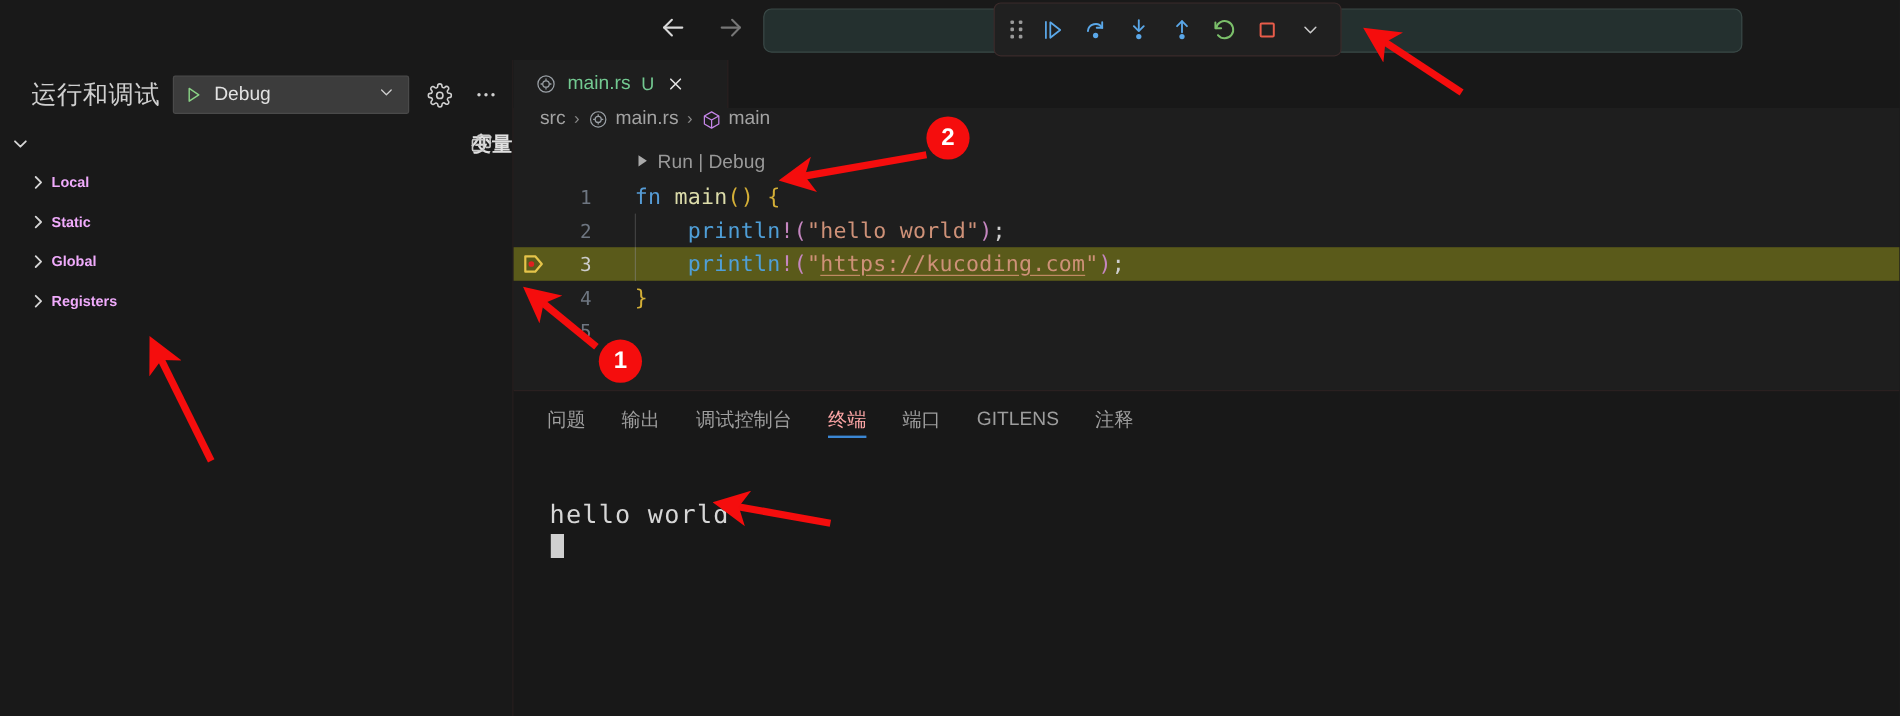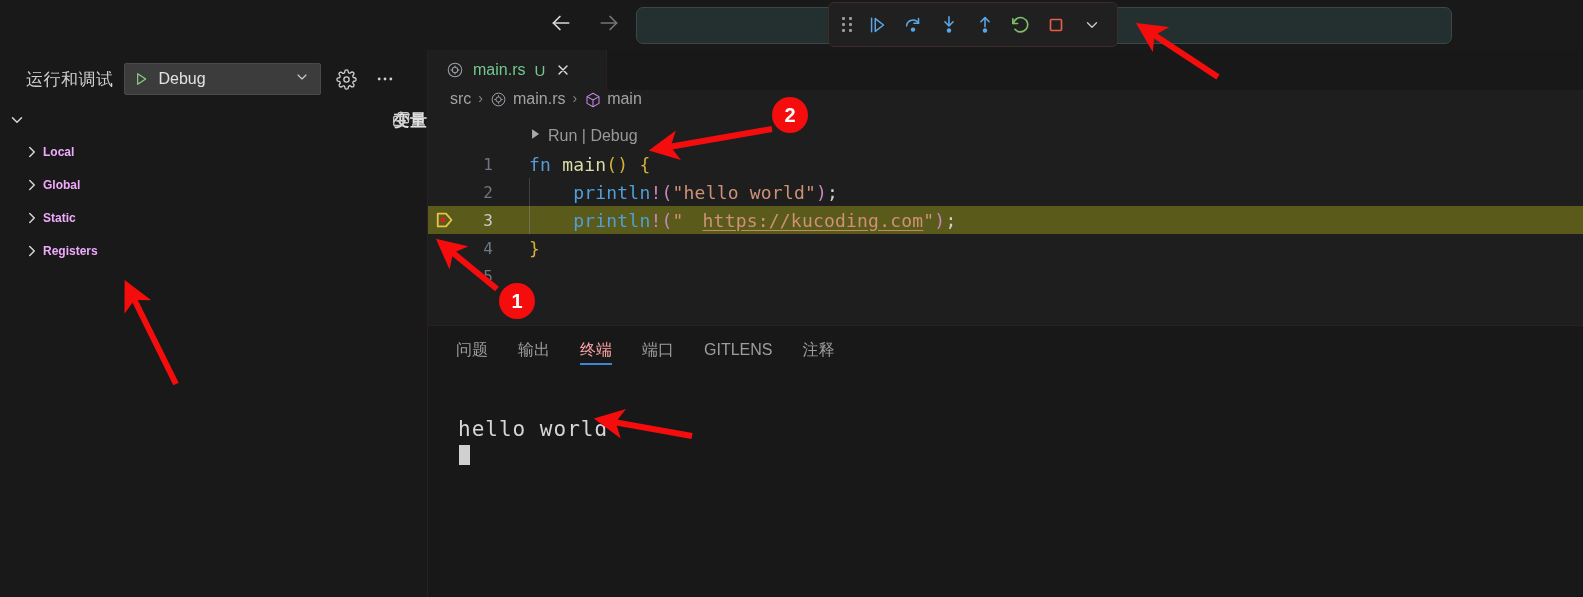--- a/index.html
+++ b/index.html
@@ -58,21 +58,21 @@
   #sidebar {
     position: absolute; left: 0; top: 50px; width: 427px; height: 547px;
     background: #191919;
     border-right: 1px solid #2a2020;
   }
   #sidebar-header {
     position: absolute; left: 0; top: 8px; width: 427px; height: 42px;
     display: flex; align-items: center;
   }
   #run-debug-label {
-    margin-left: 26px; font-size: 17px; color: #cfcfcf; letter-spacing: .5px;
+    margin-left: 26px; font-size: 21px; color: #cfcfcf; letter-spacing: .5px;
   }
   #config-select {
     margin-left: 10px; width: 197px; height: 32px;
     background: #3c3c3c; border: 1px solid #4a4a4a;
     display: flex; align-items: center; border-radius: 2px;
     box-sizing: border-box;
   }
   #config-select .play { margin-left: 8px; width: 16px; height: 16px; }
   #config-select .cfg-name { margin-left: 10px; font-size: 16px; color: #e2e2e2; flex: 1; }
   #config-select .chev { margin-right: 10px; }
@@ -153,21 +153,21 @@
   }
   .indent-guide.lit { background: #707050; }
   .k-kw  { color: #569cd6; }
   .k-fn  { color: #dcdcaa; }
   .k-punc{ color: #d4af37; }
   .k-macro { color: #4f9fd8; }
   .k-bang{ color: #c586c0; }
   .k-paren { color: #c586c0; }
   .k-str { color: #ce9178; }
   .k-link { color: #ce9178; text-decoration: underline; text-underline-offset: 3px;
-            text-decoration-color: #c08a63; margin-left: 19px; }
+            text-decoration-color: #c08a63; }
   .k-semi{ color: #cfcfcf; }
   .k-brace { color: #d4af37; }
 
   
   #panel {
     position: absolute; left: 428px; top: 325px; width: 1155px; height: 272px;
     background: #181818; border-top: 1px solid #2a2020;
   }
   #panel-tabs {
     position: absolute; left: 0; top: 0; height: 48px; width: 1155px;
@@ -347,27 +347,27 @@
         <div class="var-row">
           <span class="tw"><svg width="18" height="18" viewBox="0 0 24 24" fill="none" stroke="#d6d6d6" stroke-width="2" stroke-linecap="round" stroke-linejoin="round">
               <path d="M9 6l6 6-6 6"></path>
             </svg></span>
           <span class="lbl">Local</span>
         </div>
         <div class="var-row">
           <span class="tw"><svg width="18" height="18" viewBox="0 0 24 24" fill="none" stroke="#d6d6d6" stroke-width="2" stroke-linecap="round" stroke-linejoin="round">
               <path d="M9 6l6 6-6 6"></path>
             </svg></span>
-          <span class="lbl">Global</span>
+          <span class="lbl">Static</span>
         </div>
         <div class="var-row">
           <span class="tw"><svg width="18" height="18" viewBox="0 0 24 24" fill="none" stroke="#d6d6d6" stroke-width="2" stroke-linecap="round" stroke-linejoin="round">
               <path d="M9 6l6 6-6 6"></path>
             </svg></span>
-          <span class="lbl">Static</span>
+          <span class="lbl">Global</span>
         </div>
         <div class="var-row">
           <span class="tw"><svg width="18" height="18" viewBox="0 0 24 24" fill="none" stroke="#d6d6d6" stroke-width="2" stroke-linecap="round" stroke-linejoin="round">
               <path d="M9 6l6 6-6 6"></path>
             </svg></span>
           <span class="lbl">Registers</span>
         </div>
       </div>
   </div>
 </div>
@@ -465,20 +465,21 @@
         <span class="lnum">5</span>
         <span class="ctext"></span>
       </div>
     </div>
 </div>
 
 <div id="panel">
   <div id="panel-tabs">
       <span class="ptab">问题</span>
       <span class="ptab">输出</span>
+      <span class="ptab">调试控制台</span>
       <span class="ptab active">终端</span>
       <span class="ptab">端口</span>
       <span class="ptab">GITLENS</span>
       <span class="ptab">注释</span>
     </div>
   <div id="terminal">
     <div id="term-line">hello world</div>
     <div id="term-cursor"></div>
   </div>
 </div>

